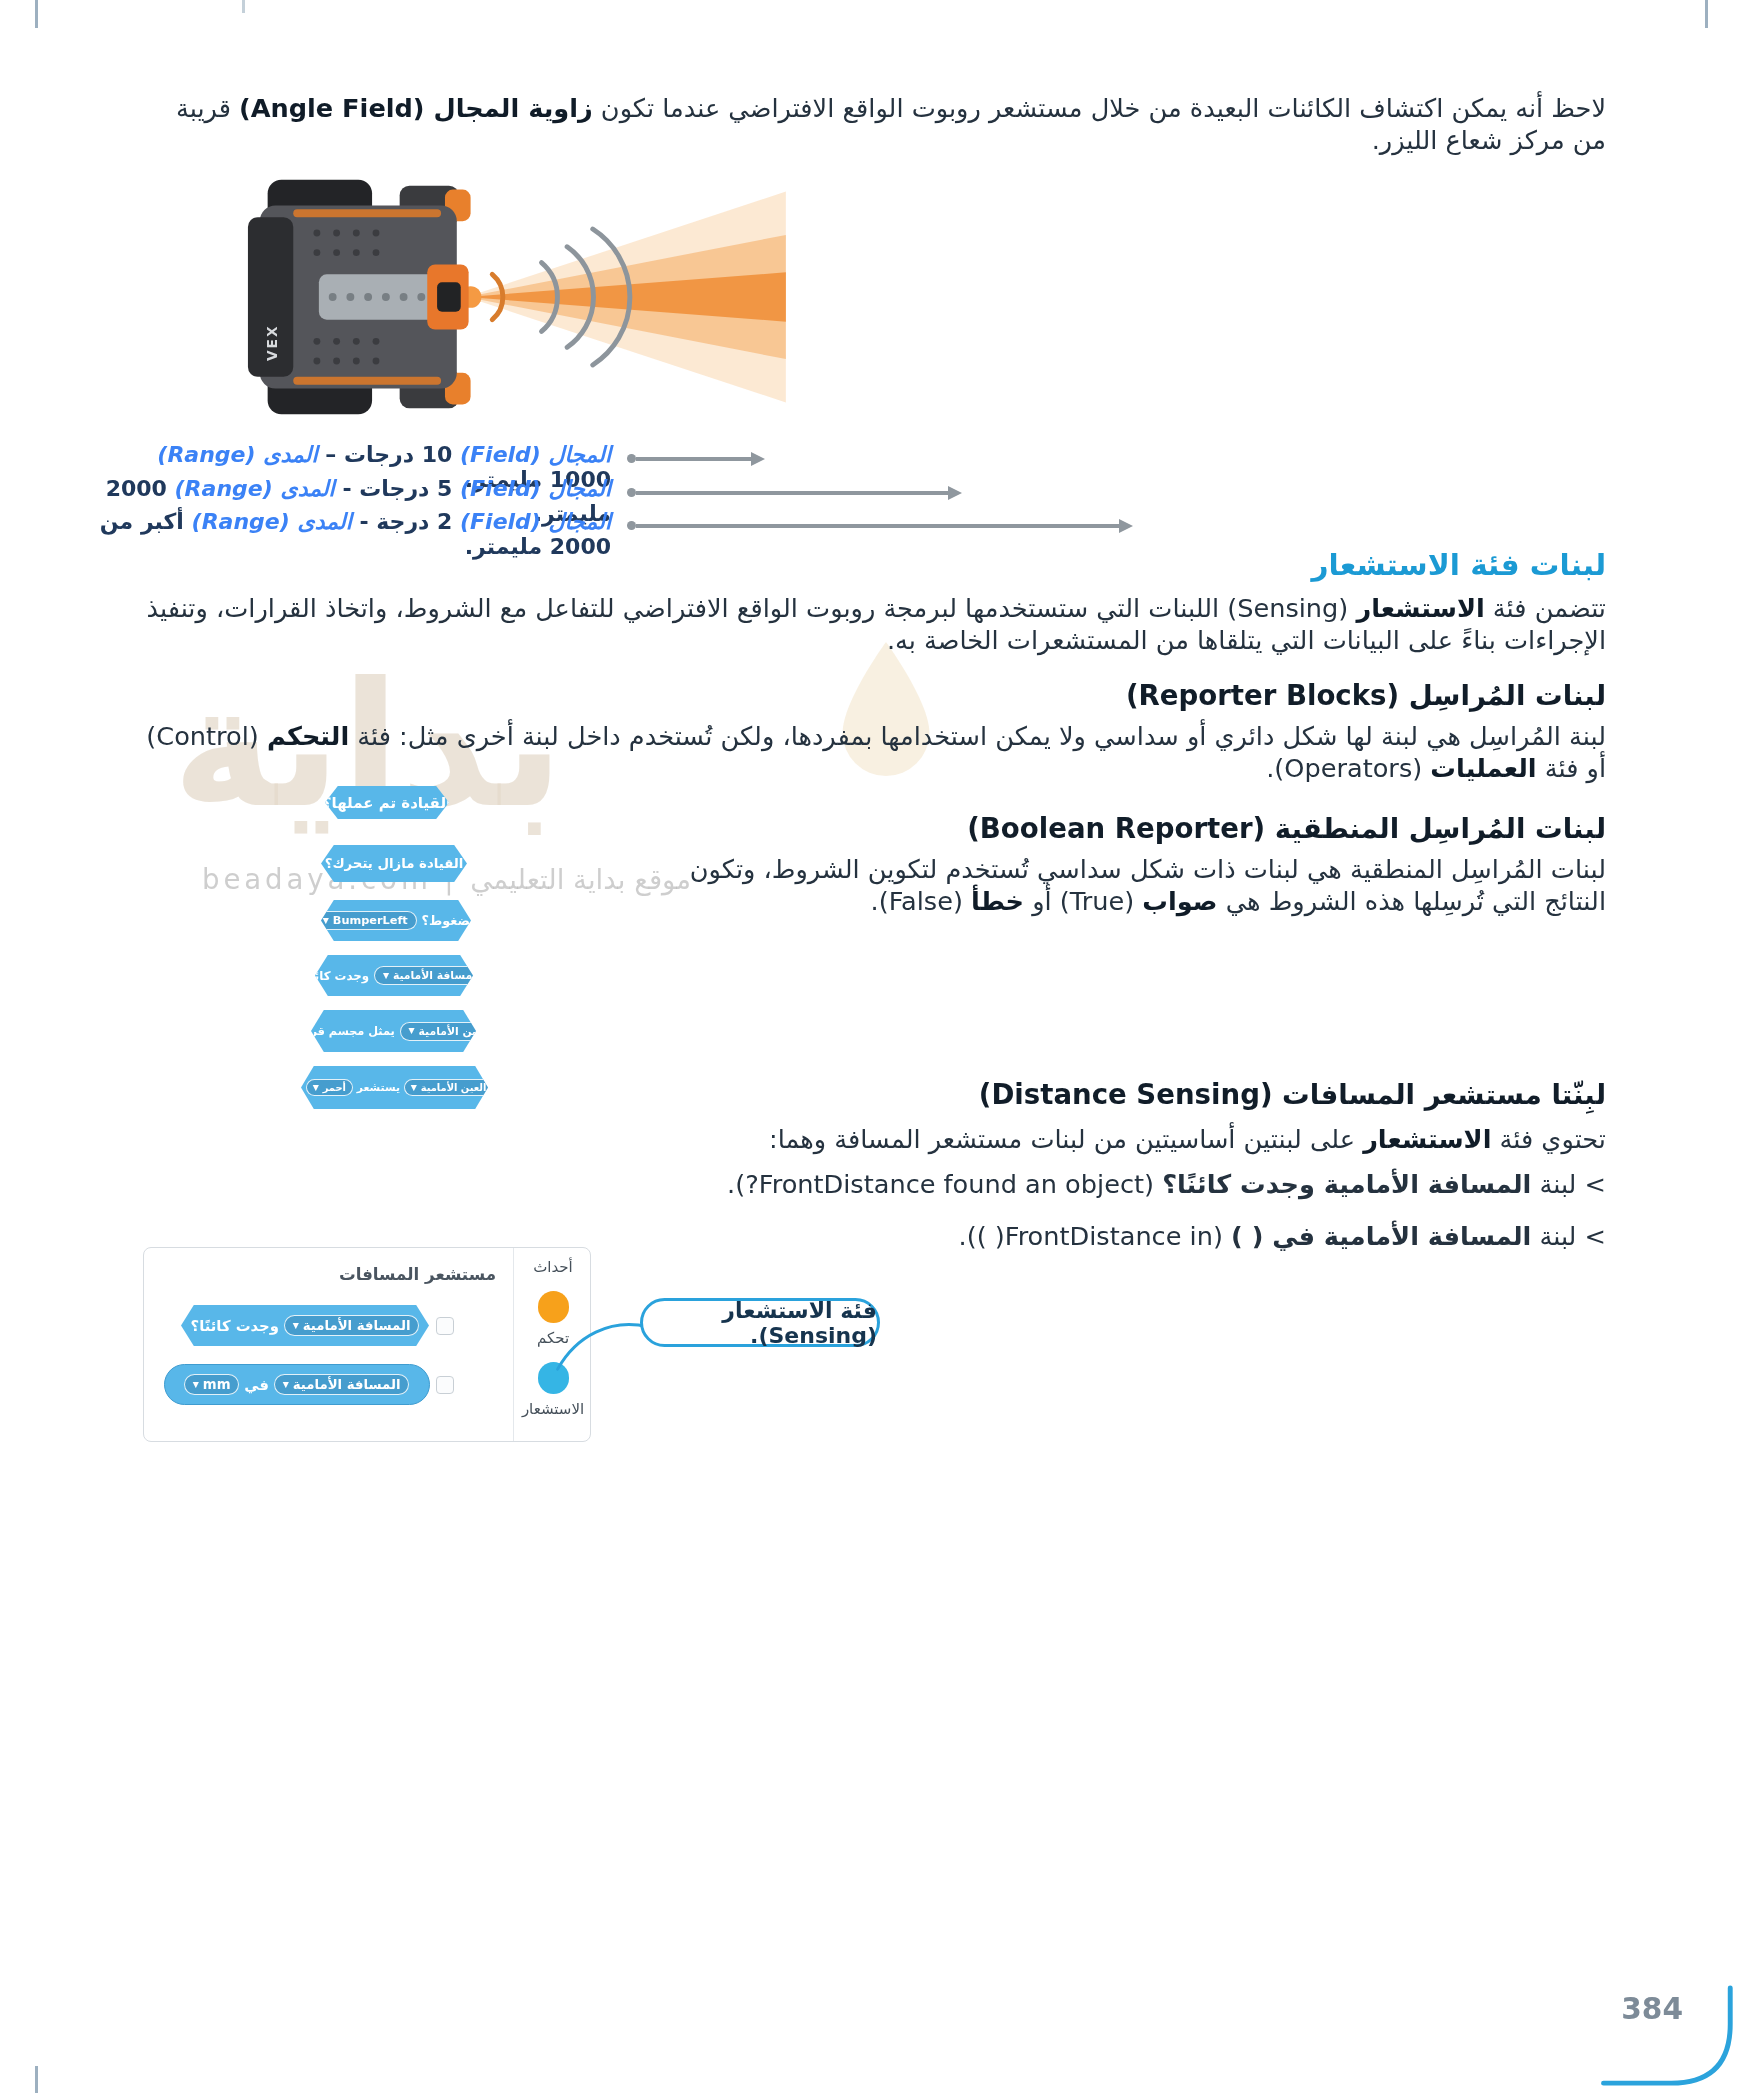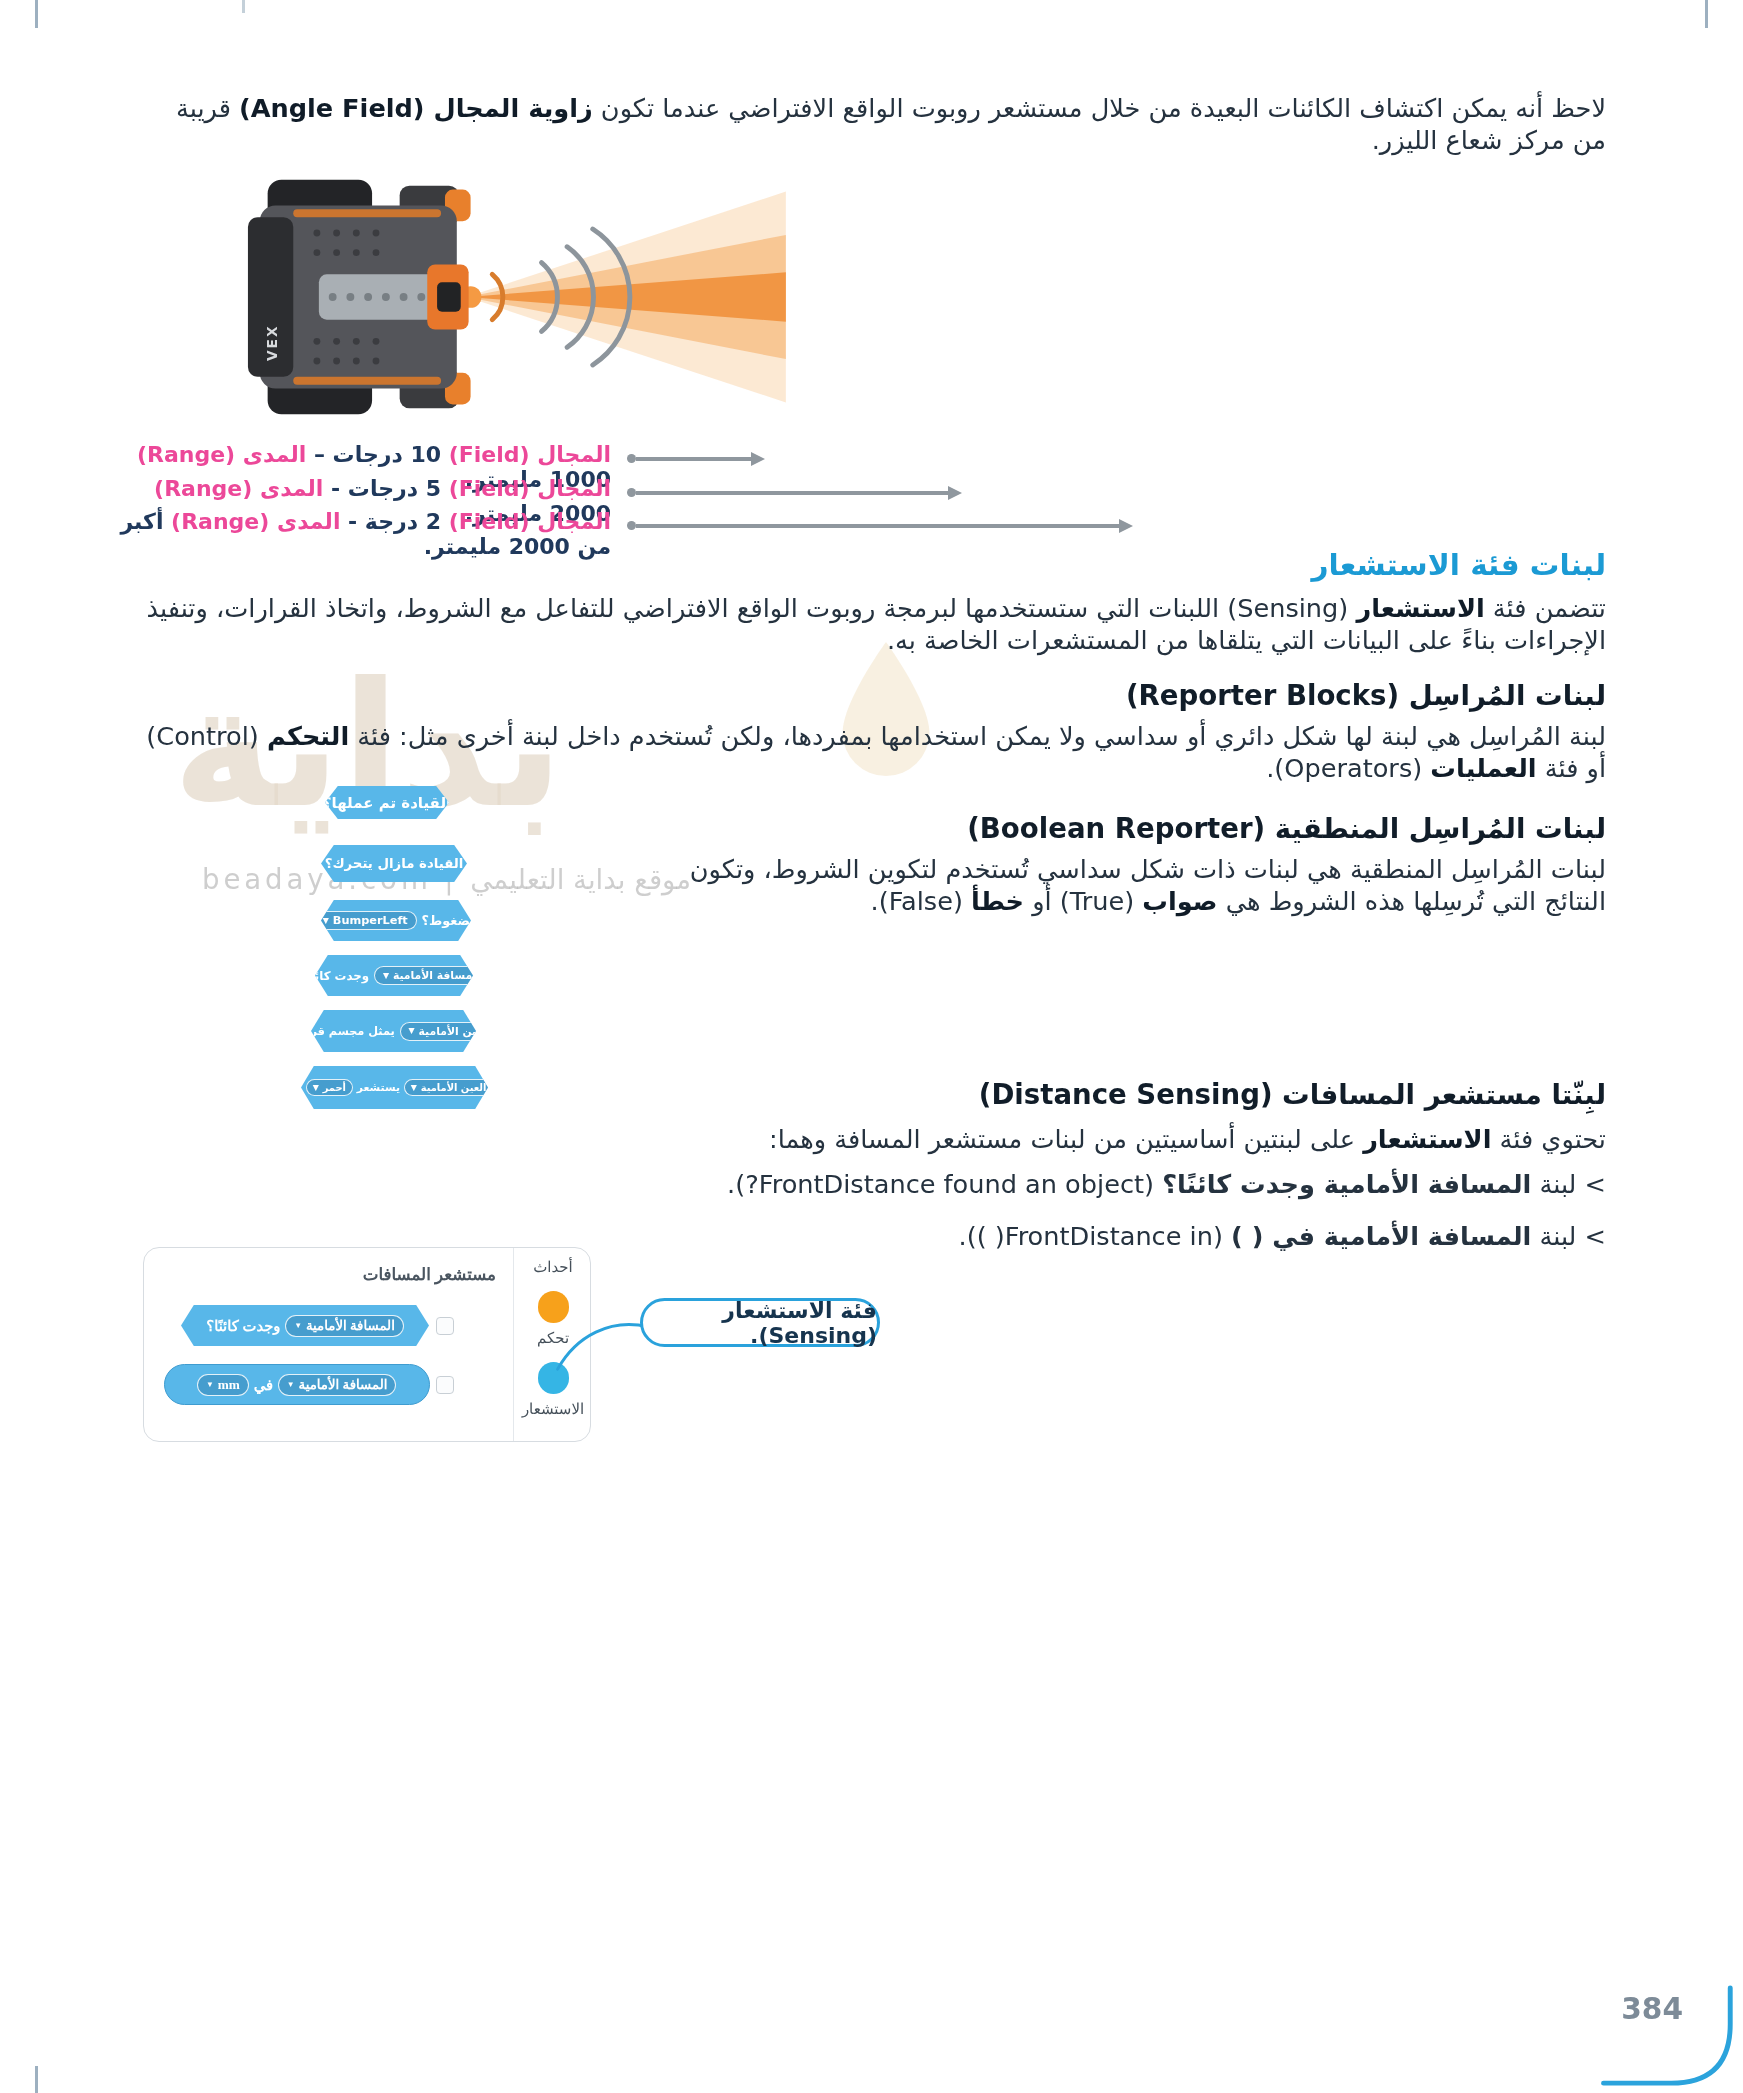--- a/index.html
+++ b/index.html
@@ -16,21 +16,21 @@
   .h-black { color:#111d29; font-weight:bold; font-size:27.6px; }
   .bullet  { color:#25323f; font-size:25.6px; line-height:37px; }
 
   
   .wm-big  { color:rgba(228,218,203,0.75); font-size:172px; font-weight:bold; letter-spacing:7.9px; z-index:0; }
   .wm-line { color:rgba(165,165,165,0.55); font-size:27.6px; letter-spacing:3.9px; z-index:0; direction:ltr; }
   .z1 { z-index:1; }
 
   
   .range-label { left:99px; width:512px; direction:rtl; text-align:right; font-size:22px; font-weight:bold; color:#20395c; }
-  .range-label b { color:#ec4899; }
+  .range-label b { color:#3b82f6;font-style:italic; }
   .arrow { display:flex; align-items:center; direction:ltr; height:17.7px; }
   .arrow .dot   { width:8.9px; height:8.9px; border-radius:50%; background:#8f979e; flex:0 0 auto; }
   .arrow .shaft { height:3.9px; background:#8f979e; flex:1 1 auto; }
   .arrow .ahead { width:0; height:0; border-left:14.8px solid #8f979e; border-top:7.9px solid transparent; border-bottom:7.9px solid transparent; flex:0 0 auto; }
 
   
   .hex, .pill {
     background:#58b7e9; color:#fff; font-weight:bold;
     display:flex; align-items:center; justify-content:center; gap:4.9px;
     direction:rtl; white-space:nowrap; z-index:2;
@@ -47,21 +47,21 @@
   .b3 .drop { font-size:11.3px; direction:rtl; }
   .b4 { left:315px; top:955px;  width:158px; height:41px; font-size:11.8px; }
   .b4 .drop { font-size:10.8px; }
   .b5 { left:311px; top:1010px; width:165px; height:42px; font-size:11.3px; }
   .b5 .drop { font-size:10.8px; }
   .b6 { left:301px; top:1066px; width:187px; height:43px; font-size:10.8px; gap:3.9px; }
   .b6 .drop { font-size:9.9px; padding:2px 5.9px; }
 
   
   .panel { left:143px; top:1247px; width:448px; height:195px; background:#fff;
-           border:1.5px solid #d7dce1; border-radius:16px; z-index:2;font-family:Liberation Serif, serif; }
+           border:1.5px solid #d7dce1; border-radius:8px; z-index:2; }
   .panel-title { position:absolute; top:15.8px; right:94px; font-size:16.7px; font-weight:bold; color:#4a5560; direction:rtl; }
   .pal-a { position:absolute; left:37px; top:57px; width:248px; height:41px; font-size:14.8px; }
   .pal-a .drop { font-size:13.3px; }
   .pal-b { position:absolute; left:19.7px; top:116px; width:266px; height:41px; font-size:14.8px; }
   .pal-b .drop { font-size:13.3px; }
   .chk { position:absolute; width:17.7px; height:17.7px; border:1.5px solid #c8cfd5; border-radius:3.9px; background:#fbfcfd; }
   .cat-strip { position:absolute; left:369px; top:0; width:79px; height:100%; border-left:1px solid #e4e8ec; }
   .cat-label { position:absolute; width:100%; text-align:center; font-size:15px; color:#45505a; direction:rtl; }
   .cat-circle { position:absolute; left:23.6px; width:31.5px; height:31.5px; border-radius:50%; }
   .cat-orange { background:#f7a11b; }

